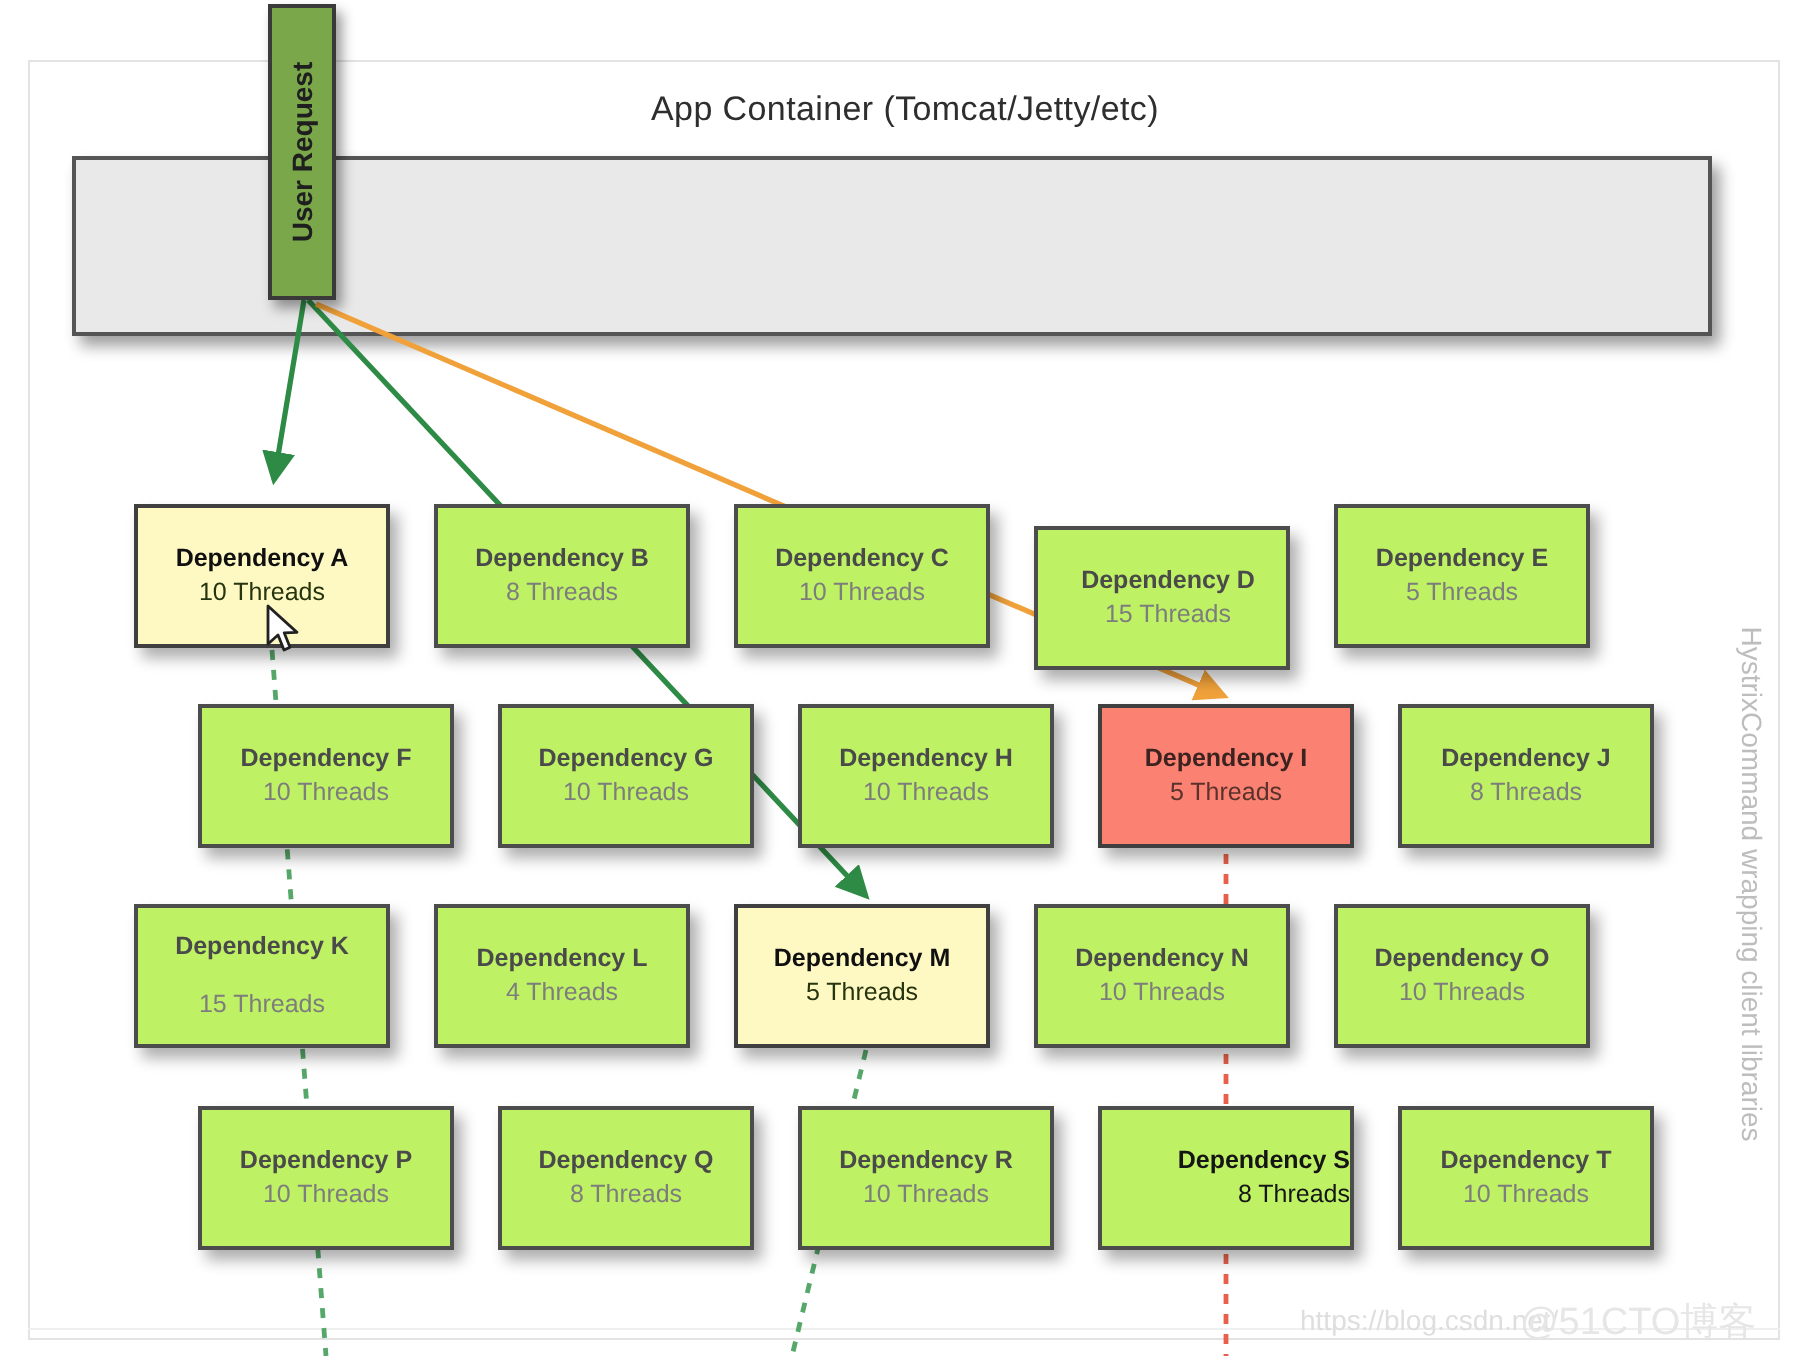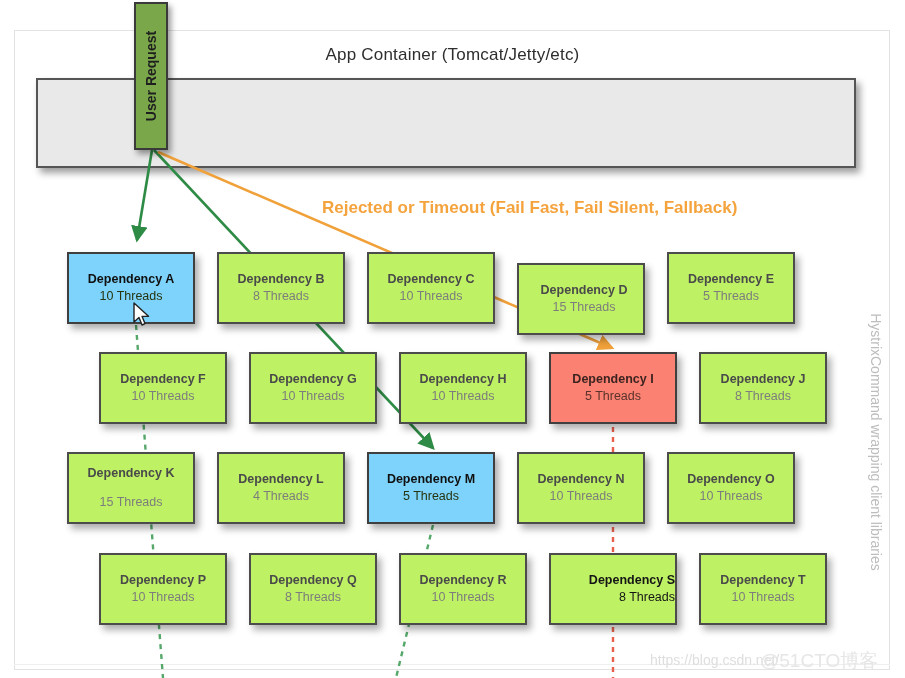--- a/index.html
+++ b/index.html
@@ -100,21 +100,21 @@
     font-size: 12.5px;
     font-weight: bold;
     color: #4a4a4a;
     line-height: 1.25;
   }
   .dep .threads {
     font-size: 12.5px;
     color: #7d7d7d;
     line-height: 1.3;
   }
-  .dep.green { background: #7dd3fc; border-color: #3f3f3f; }
+  .dep.green { background: #fef9c3; border-color: #3f3f3f; }
   .dep.green .name { color: #101010; }
   .dep.green .threads { color: #26340f; }
   .dep.red { background: #fb8272; border-color: #3f3f3f; }
   .dep.red .name { color: #3d2320; }
   .dep.red .threads { color: #5a322c; }
   .dep.dark .name { color: #151515; }
   .dep.dark .threads { color: #151515; }
 
   
   .side-caption {
@@ -173,21 +173,20 @@
   <div class="hairline"></div>
 
   <div class="app-container-title">App Container (Tomcat/Jetty/etc)</div>
 
   <div class="app-container-bar"></div>
 
   <div class="user-request">
     <span class="label">User Request</span>
   </div>
 
-  <div class="reject-label">Rejected or Timeout (Fail Fast, Fail Silent, Fallback)</div>
 
   <svg id="arrows" viewBox="0 0 905 678" width="905" height="678">
     <defs>
       <marker id="ah-green" markerWidth="7" markerHeight="7" refX="5.4" refY="3.2" orient="auto" markerUnits="strokeWidth">
         <path d="M0,0 L6.4,3.2 L0,6.4 z" fill="#2e8b45"></path>
       </marker>
       <marker id="ah-orange" markerWidth="7" markerHeight="7" refX="5.4" refY="3.2" orient="auto" markerUnits="strokeWidth">
         <path d="M0,0 L6.4,3.2 L0,6.4 z" fill="#f0a13a"></path>
       </marker>
     </defs>

